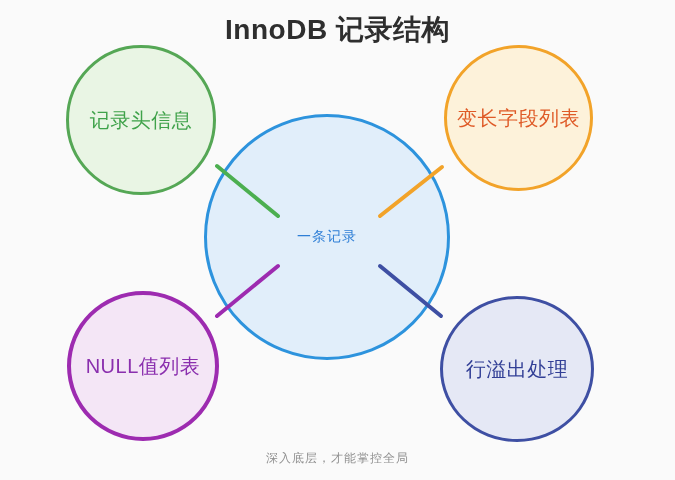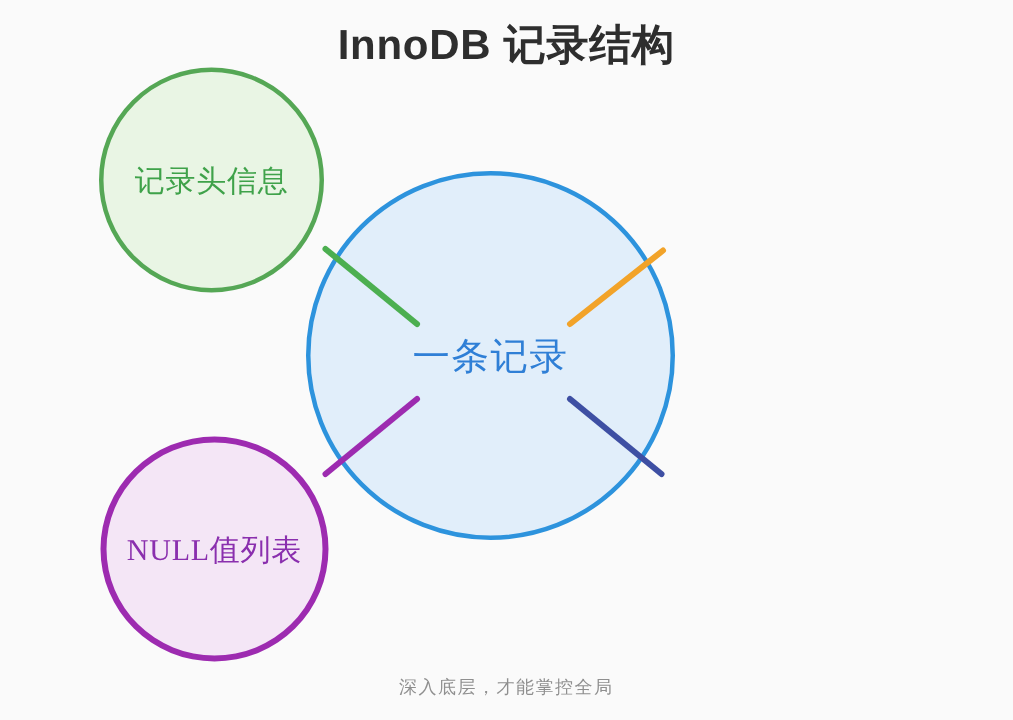--- a/index.html
+++ b/index.html
@@ -41,21 +41,21 @@
     font-size: 20px;
     letter-spacing: 0.5px;
   }
   .node-center {
     left: 204px;
     top: 114px;
     width: 246px;
     height: 246px;
   }
   .node-center .node-label {
-    font-size: 25px;
+    font-size: 14px;
     letter-spacing: 1px;
     font-family: Liberation Serif, serif;
   }
   .node-top-left {
     left: 66px;
     top: 45px;
     width: 150px;
     height: 150px;
   }
   .node-top-right {
@@ -63,21 +63,20 @@
     top: 45px;
     width: 149px;
     height: 146px;
   }
   .node-bottom-left {
     left: 67px;
     top: 291px;
     width: 152px;
     height: 150px;
     border-width: 4px;
-    font-family: Liberation Serif, serif;
   }
   .node-bottom-right {
     left: 440px;
     top: 296px;
     width: 154px;
     height: 146px;
   }
   .connector-layer {
     position: absolute;
     left: 0;
@@ -105,25 +104,31 @@
   <h1 class="title">InnoDB 记录结构</h1>
 
   <div class="node node-center" style="border-color: rgb(45, 147, 221); background: rgb(225, 238, 250); color: rgb(47, 127, 214);">
     <span class="node-label">一条记录</span>
   </div>
 
   <div class="node node-top-left" style="border-color: rgb(85, 167, 85); background: rgb(233, 245, 228); color: rgb(63, 162, 74);">
     <span class="node-label">记录头信息</span>
   </div>
 
+  <div class="node node-top-right" style="border-color: rgb(242, 163, 41); background: rgb(253, 242, 218); color: rgb(223, 91, 40);">
+    <span class="node-label">变长字段列表</span>
+  </div>
 
   <div class="node node-bottom-left" style="border-color: rgb(157, 43, 176); background: rgb(244, 230, 246); color: rgb(138, 47, 174);">
     <span class="node-label">NULL值列表</span>
   </div>
 
+  <div class="node node-bottom-right" style="border-color: rgb(62, 79, 163); background: rgb(229, 232, 245); color: rgb(50, 63, 150);">
+    <span class="node-label">行溢出处理</span>
+  </div>
 
   <svg class="connector-layer" viewBox="0 0 675 480">
     <line x1="217" y1="166" x2="278" y2="216" stroke-width="4" stroke-linecap="round" stroke="#4caf50"></line>
     <line x1="442" y1="167" x2="380" y2="216" stroke-width="4" stroke-linecap="round" stroke="#f2a329"></line>
     <line x1="217" y1="316" x2="278" y2="266" stroke-width="4" stroke-linecap="round" stroke="#9d2bb0"></line>
     <line x1="380" y1="266" x2="441" y2="316" stroke-width="4" stroke-linecap="round" stroke="#3e4fa3"></line>
   </svg>
 
   <div class="caption">深入底层，才能掌控全局</div>
 

